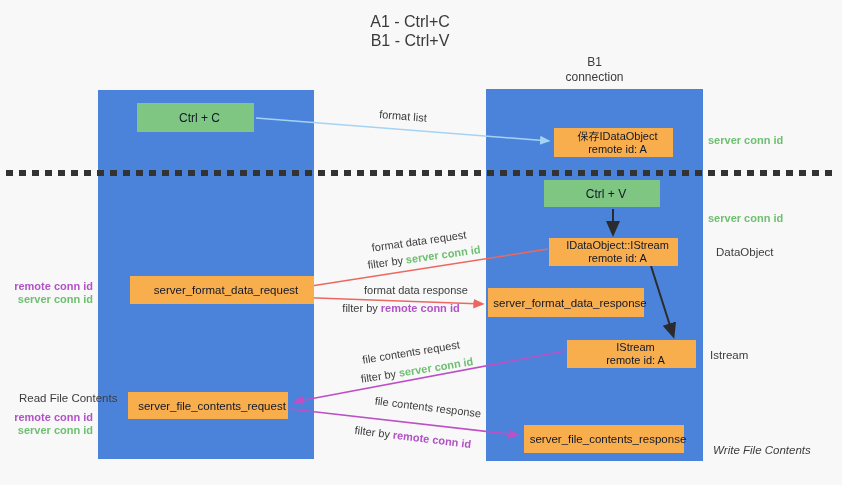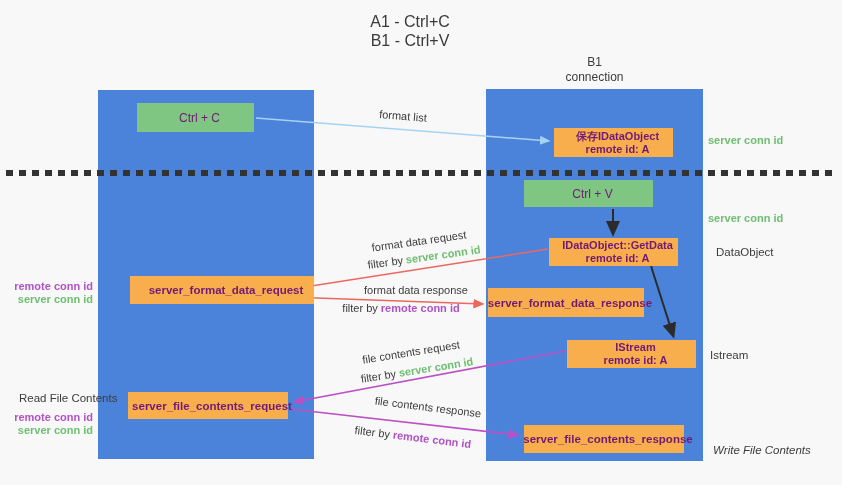--- a/index.html
+++ b/index.html
@@ -5,23 +5,23 @@
   html,body{margin:0;padding:0;background:#f8f8f9;}
   .canvas{position:relative;width:842px;height:485px;background:#f8f8f9;
           font-family:"Liberation Sans",sans-serif;overflow:hidden;}
   .title{position:absolute;left:0;top:12px;width:820px;text-align:center;
          font-size:16px;line-height:19px;color:#3a3a3a;}
   .lane{position:absolute;background:#4c83da;}
   .lane-header{position:absolute;text-align:center;font-size:12px;line-height:15px;color:#3c3c3c;}
   .divider{position:absolute;left:6px;top:170px;width:830px;height:6px;
            background:repeating-linear-gradient(90deg,#333 0 7px,transparent 7px 13px);}
   .box{position:absolute;display:flex;flex-direction:column;align-items:center;
-       justify-content:center;color:#701a75;text-align:center;box-sizing:border-box;padding-left:8px;}
+       justify-content:center;color:#0f172a;text-align:center;box-sizing:border-box;padding-left:8px;}
   .green{background:#80c683;}
-  .orange{background:#f9ae4d;font-weight:bold;}
+  .orange{background:#f9ae4d;}
   .fs12{font-size:12px;}
   .l1,.l2{font-size:11px;line-height:13px;}
   .single{font-size:11.5px;}
   .lbl{position:absolute;font-size:11px;color:#3c3c3c;white-space:nowrap;}
   .ctr{transform:translate(-50%,-50%);}
   .sideL{position:absolute;left:0;width:93px;text-align:right;font-size:11px;
          line-height:12.5px;font-weight:bold;white-space:nowrap;}
   .sideR{position:absolute;font-size:11px;white-space:nowrap;}
   .greenT{color:#6ebf70;font-weight:bold;}
   .purpleT{color:#b153c5;font-weight:bold;}
@@ -75,26 +75,26 @@
 
   <div class="box green" style="left:137px;top:103px;width:117px;height:29px;">
     <div class="fs12">Ctrl + C</div>
   </div>
 
   <div class="box orange" style="left:554px;top:128px;width:119px;height:29px;">
     <div class="l1">保存IDataObject</div>
     <div class="l2">remote id: A</div>
   </div>
 
-  <div class="box green" style="left:524px;top:180px;width:129px;height:27px;">
+  <div class="box green" style="left:544px;top:180px;width:116px;height:27px;">
     <div class="fs12">Ctrl + V</div>
   </div>
 
   <div class="box orange" style="left:549px;top:238px;width:129px;height:28px;">
-    <div class="l1">IDataObject::GetData</div>
+    <div class="l1">IDataObject::IStream</div>
     <div class="l2">remote id: A</div>
   </div>
 
   <div class="box orange" style="left:130px;top:276px;width:184px;height:28px;">
     <div class="single">server_format_data_request</div>
   </div>
 
   <div class="box orange" style="left:488px;top:288px;width:156px;height:29px;">
     <div class="single">server_format_data_response</div>
   </div>

